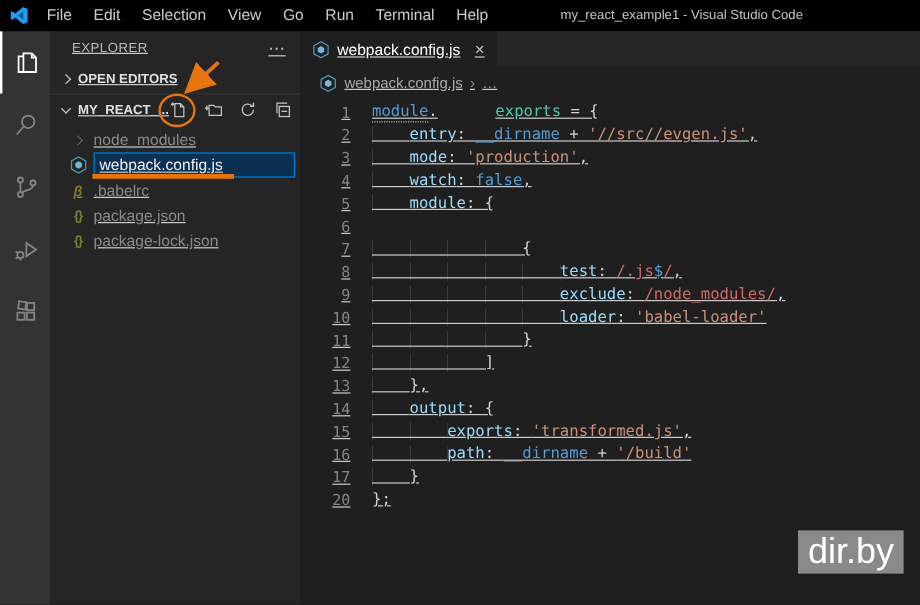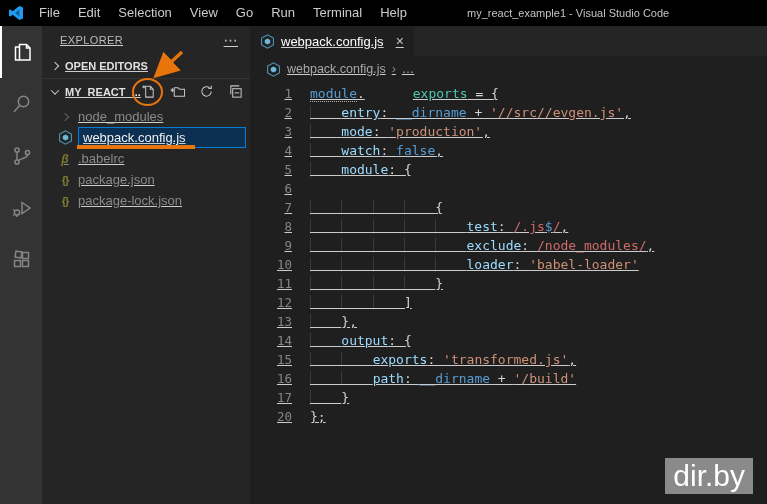--- a/index.html
+++ b/index.html
@@ -83,21 +83,21 @@
   .tk-prop{color:#9cdcfe;}
   .tk-fn{color:#4ec9b0;margin-left:48px;}
   .tk-str{color:#ce9178;}
   .tk-re{color:#d16969;margin-top:48px;}
   .tk-res{color:#569cd6;}
   .tk-pun{color:#d4d4d4;}
   .tk-u{border-bottom:1.5px dotted #b0b0b0;}
   .tk-ind{background-image:repeating-linear-gradient(to right,#3a3a3a 0,#3a3a3a 1px,transparent 1px,transparent 4ch);}
 
   
-  .watermark{position:absolute;right:14px;bottom:10px;background:rgba(158,158,158,.85);
+  .watermark{position:absolute;right:14px;bottom:26px;background:rgba(158,158,158,.85);
              color:#ffffff;font-size:30px;line-height:36px;padding:0 8px;
              font-family:"Liberation Sans",sans-serif;}
 </style>
 </head>
 <body>
 
 <div class="window">
 
   <div class="titlebar">
     <svg class="vscode-logo" width="16" height="16" viewBox="0 0 16 16">

